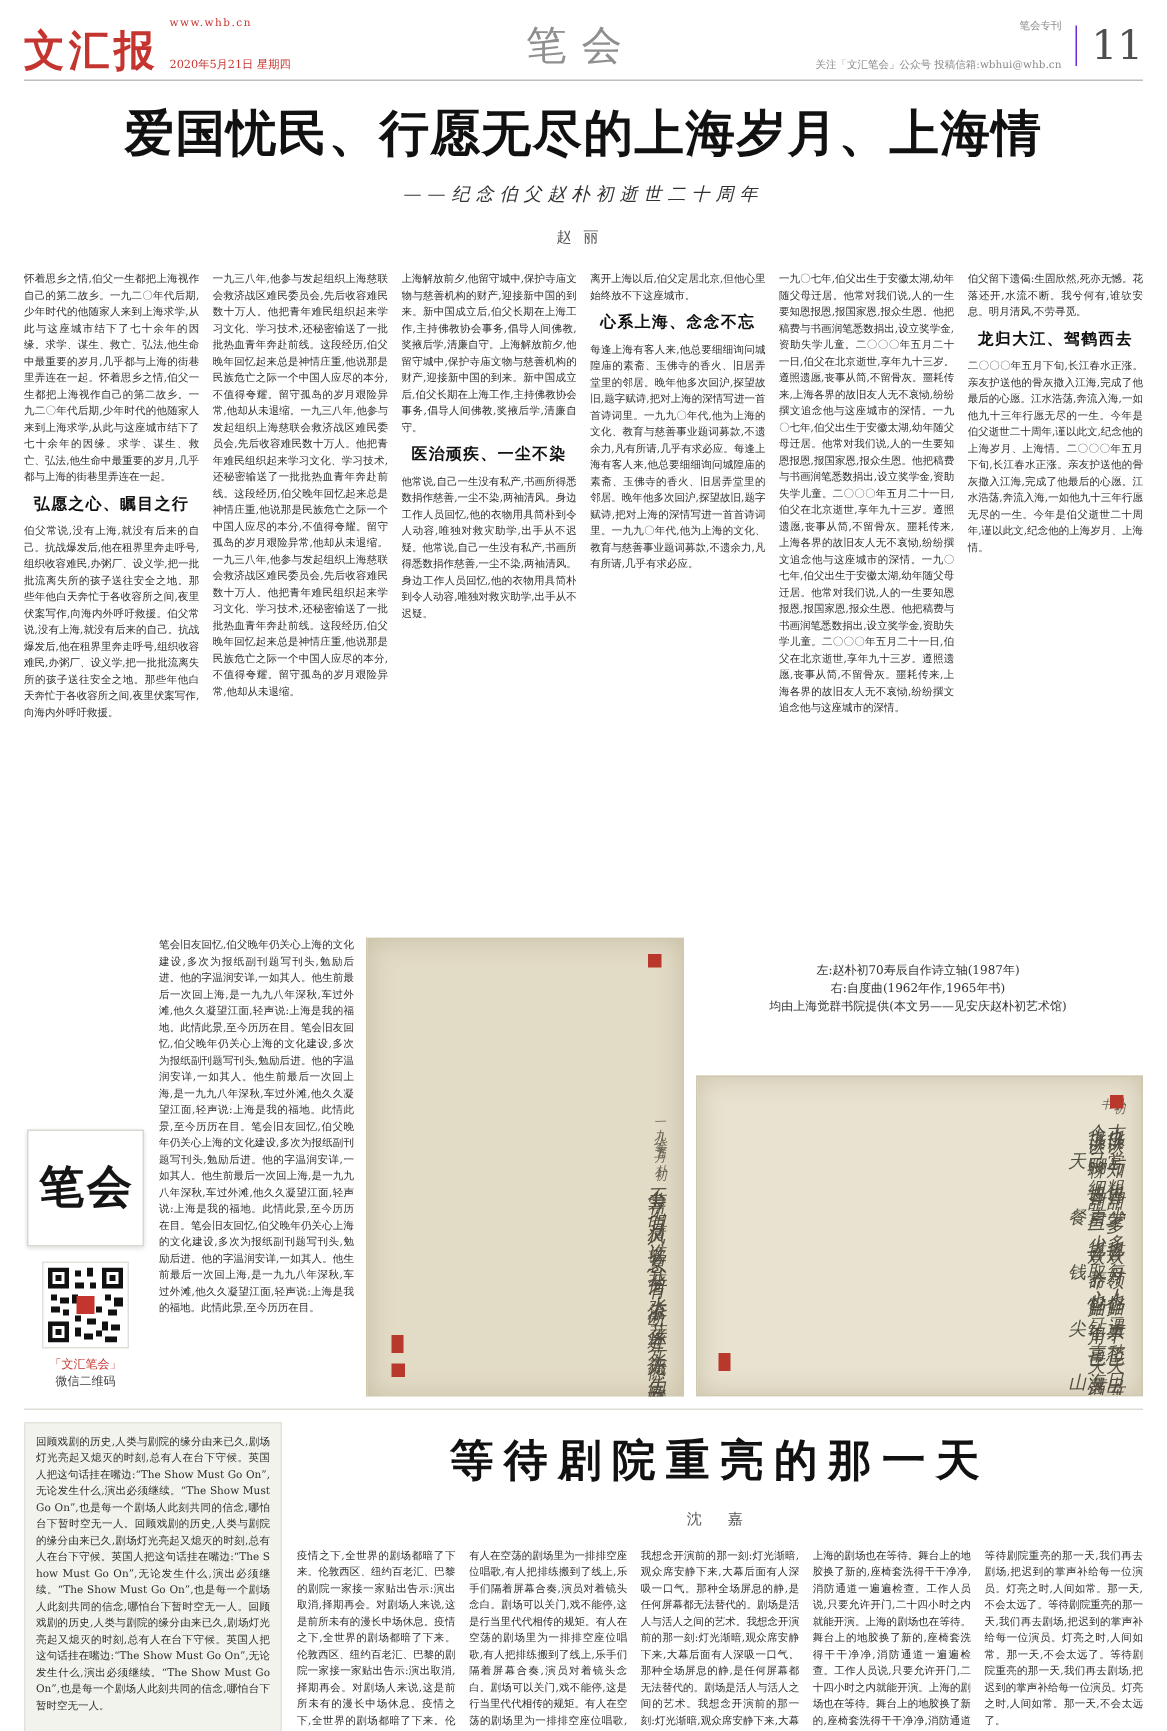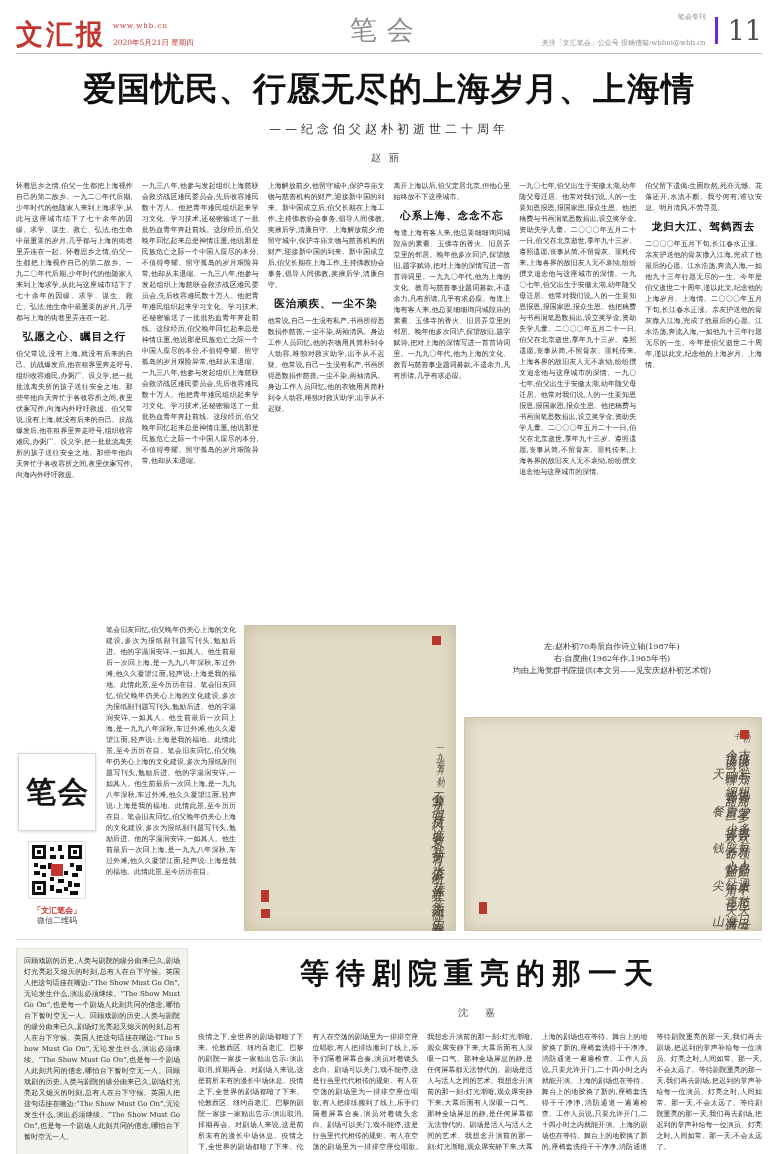--- a/index.html
+++ b/index.html
@@ -4,55 +4,55 @@
 <style>
   html,body{margin:0;padding:0;background:#e9e9e7;}
   .page{position:relative;width:778px;height:1154px;margin:0 auto;background:#ffffff;
         font-family:"DejaVu Serif","Liberation Serif",serif;color:#2b2b2b;overflow:hidden;
         box-sizing:border-box;padding:10px 16px 0 16px;}
   
   .hdr{display:flex;align-items:flex-end;justify-content:space-between;height:38px;}
   .brand-wrap{display:flex;align-items:flex-end;gap:7px;}
   .brand{font-size:27px;font-weight:900;color:#c5352f;letter-spacing:3px;line-height:1;
          transform:scaleY(1.05);}
-  .brand-side{display:flex;flex-direction:column;justify-content:flex-end;gap:8px;}
+  .brand-side{display:flex;flex-direction:column;justify-content:flex-end;gap:19px;}
   .brand-url{font-size:7px;color:#c5352f;letter-spacing:1px;}
   .brand-date{font-size:7.5px;color:#c5352f;}
   .section-name{font-size:27px;color:#8f8f8f;letter-spacing:10px;padding-left:10px;
                 transform:translateX(14px);}
   .hdr-right{display:flex;align-items:center;gap:9px;}
   .hdr-meta{display:flex;flex-direction:column;align-items:flex-end;gap:16px;}
   .hdr-meta .l1{font-size:7px;color:#8a8a8a;}
   .hdr-meta .l2{font-size:7px;color:#8a8a8a;}
-  .pageno{font-size:27px;color:#4f4f4f;border-left:3px solid #6d28d9;padding-left:10px;
+  .pageno{font-size:27px;color:#4f4f4f;border-left:1px solid #6d28d9;padding-left:10px;
           line-height:1;font-family:"DejaVu Serif",serif;}
   .hdr-rule{border:none;border-top:1px solid #bdbdbd;margin:5px 0 0 0;}
   
   .lead-head{text-align:center;padding:16px 0 6px 0;}
   .lead-title{font-size:33px;font-weight:800;letter-spacing:1px;color:#111;line-height:1.15;}
-  .lead-sub{font-size:12px;color:#333;letter-spacing:4px;margin-top:13px;}
+  .lead-sub{font-size:12px;font-style:italic;color:#333;letter-spacing:4px;margin-top:13px;}
   .lead-author{font-size:10px;color:#555;letter-spacing:8px;margin-top:13px;}
   
   .tcols{display:flex;gap:9px;margin-top:10px;height:438px;overflow:hidden;}
   .tcol{flex:1;height:100%;overflow:hidden;font-size:7px;line-height:11px;text-align:justify;
         color:#2e2e2e;word-break:break-all;}
   .colhead{font-size:10.5px;font-weight:700;text-align:center;letter-spacing:1px;
            margin:7px 0;color:#111;}
   .colhead:empty{display:none;}
   
   .band{display:flex;gap:8px;margin-top:6px;height:306px;overflow:hidden;}
   .rail{width:82px;display:flex;flex-direction:column;align-items:center;}
   .seal-card{width:76px;height:76px;background:#fff;border:1px solid #d8d8d2;
              box-shadow:0 1px 3px rgba(0,0,0,.15);display:flex;align-items:center;
              justify-content:center;gap:2px;margin-top:128px;}
   .seal-char{font-size:30px;font-weight:900;color:#151515;line-height:1;}
   .qr{margin-top:10px;background:#fff;padding:3px;border:1px solid #e0e0da;}
   .qr svg{display:block;}
   .qr-label{margin-top:6px;text-align:center;line-height:1.35;}
-  .qr-label .r1{font-size:8px;color:#c5352f;font-weight:700;}
+  .qr-label .r1{font-size:8px;color:#c5352f;font-weight:400;}
   .qr-label .r2{font-size:8px;color:#444;}
   .mcol{width:130px;font-size:7px;line-height:11px;text-align:justify;color:#2e2e2e;
         overflow:hidden;word-break:break-all;}
   
   .art{position:relative;background:#e2dbc6;border:1px solid #cfc7ae;overflow:hidden;
        box-shadow:inset 0 0 18px rgba(120,100,60,.25);}
   .art-a{width:210px;height:100%;}
   .right-stack{width:296px;display:flex;flex-direction:column;}
   .art-b{width:296px;height:212px;margin-top:auto;background:#e8e2d0;}
   .vlines{position:absolute;inset:10px 12px;display:flex;flex-direction:row-reverse;

